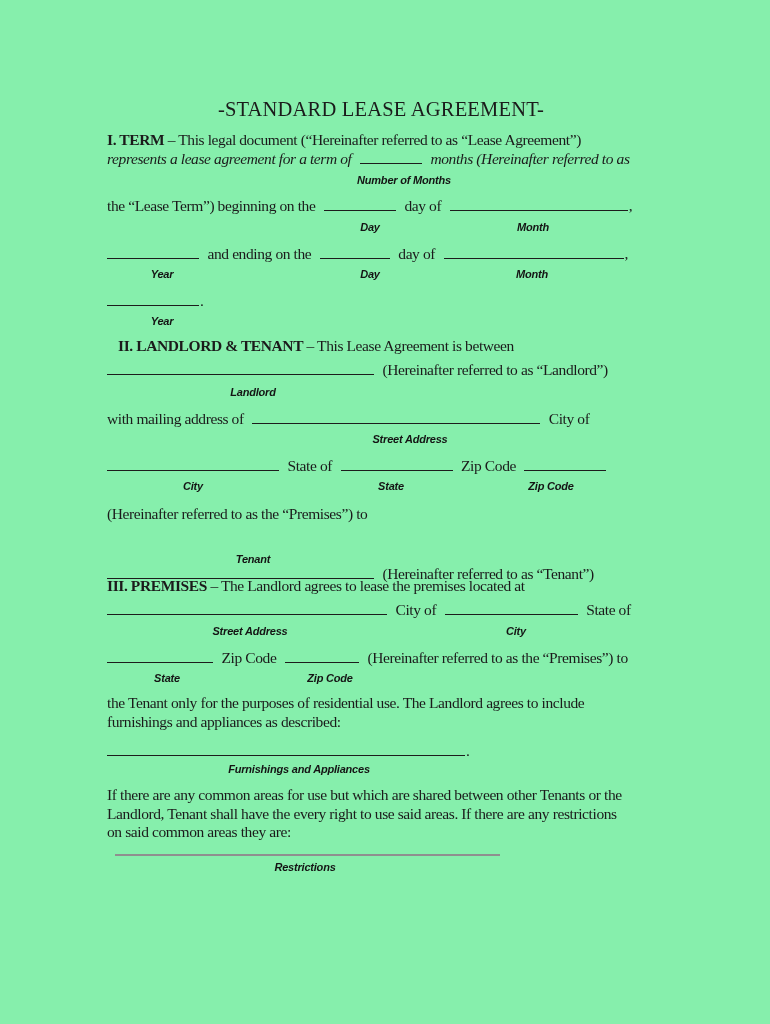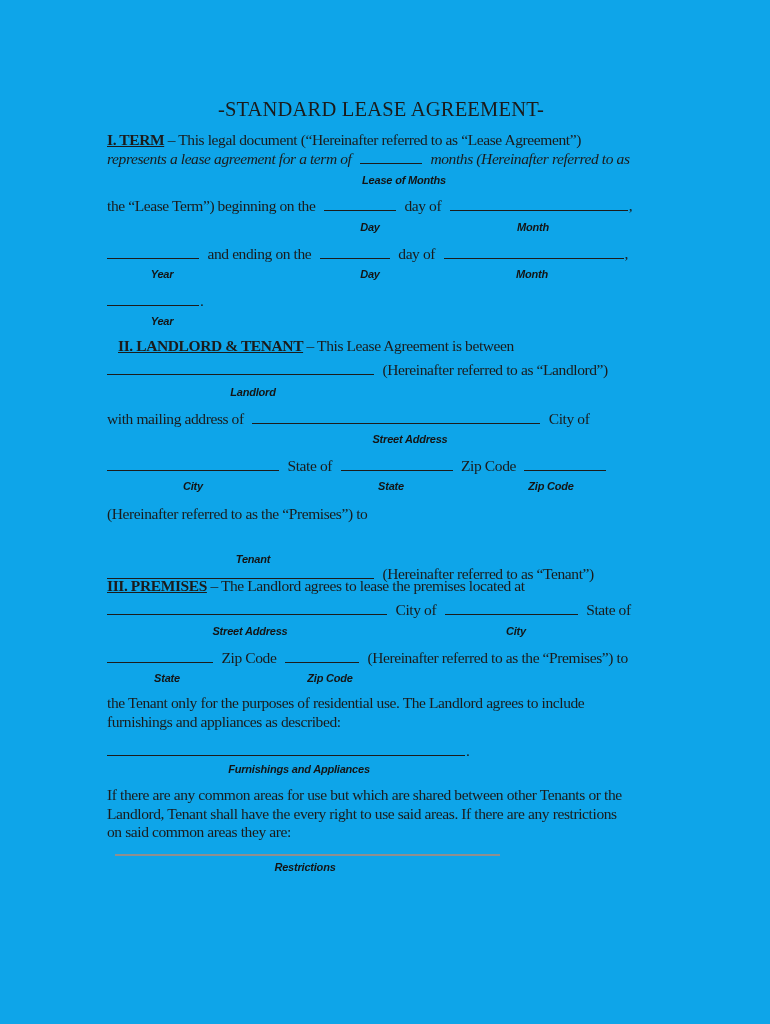--- a/index.html
+++ b/index.html
@@ -1,25 +1,25 @@
 <!DOCTYPE html>
 <html><head>
 <meta charset="utf-8">
 <style>
   html,body { margin:0; padding:0; background:#ffffff; }
   .page {
-    position:relative; width:770px; height:1024px; background:#0ea5e9;
+    position:relative; width:770px; height:1024px; background:#86efac;
     font-family:"Liberation Serif", serif; color:#1b1b1b; overflow:hidden;
   }
   .ln {
     position:absolute; left:107px; white-space:nowrap;
     font-size:15.5px; letter-spacing:-0.4px; line-height:19px;
   }
   .para { line-height:18.5px; }
-  .b { font-weight:bold;text-decoration:underline; }
+  .b { font-weight:bold; }
   .title {
     position:absolute; left:107px; width:548px; text-align:center;
     font-size:20.5px; letter-spacing:0.2px; font-weight:normal;
   }
   .blank {
     display:inline-block; height:13px; vertical-align:baseline;
     border-bottom:1.5px solid #1c1c1c; margin:0 5px;
   }
   .blank.first { margin-left:0; }
   .blank.tight { margin-right:1px; }
@@ -42,21 +42,21 @@
     <span class="b">I. TERM</span>
     <span>– This legal document (“Hereinafter referred to as “Lease Agreement”)</span>
   </div>
 
   <div class="ln" style="top:149px;font-style:italic;">
     <span>represents a lease agreement for a term of</span>
     <span class="blank" style="width:62px;"></span>
     <span>months (Hereinafter referred to as</span>
   </div>
   <div class="lrow" style="top:174px;">
-    <span class="flabel" style="left:297px;">Lease of Months</span>
+    <span class="flabel" style="left:297px;">Number of Months</span>
   </div>
 
   <div class="ln" style="top:196px;">
     <span>the “Lease Term”) beginning on the</span>
     <span class="blank" style="width:72px;"></span>
     <span>day of</span>
     <span class="blank tight" style="width:178px;"></span><span>,</span>
   </div>
   <div class="lrow" style="top:221px;">
     <span class="flabel" style="left:263px;">Day</span>

